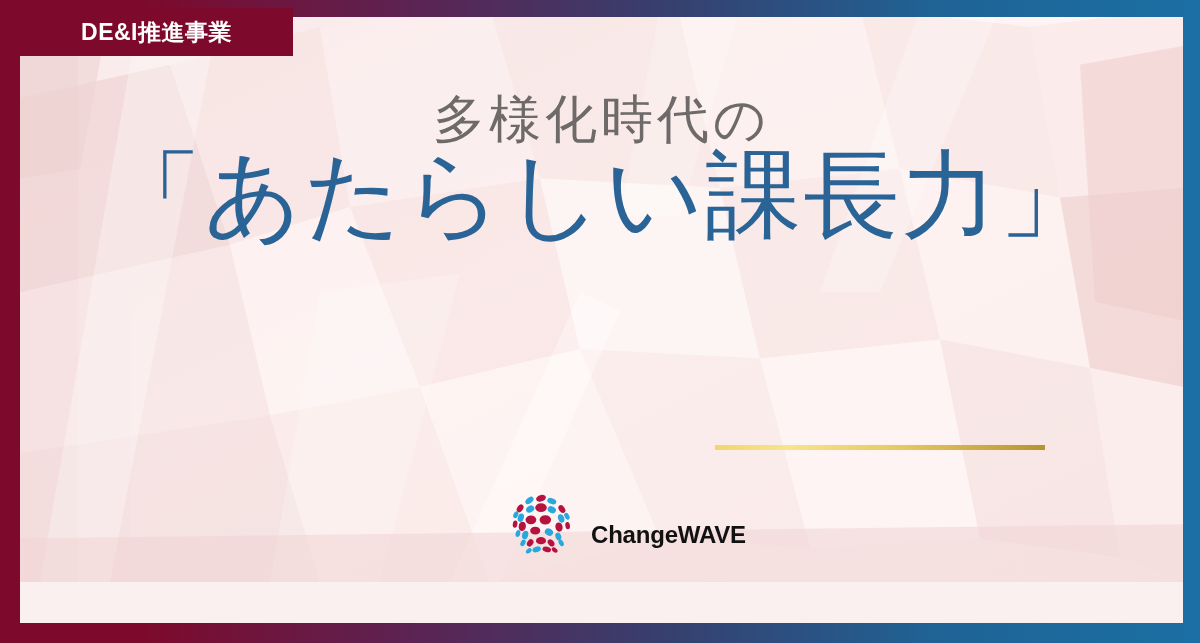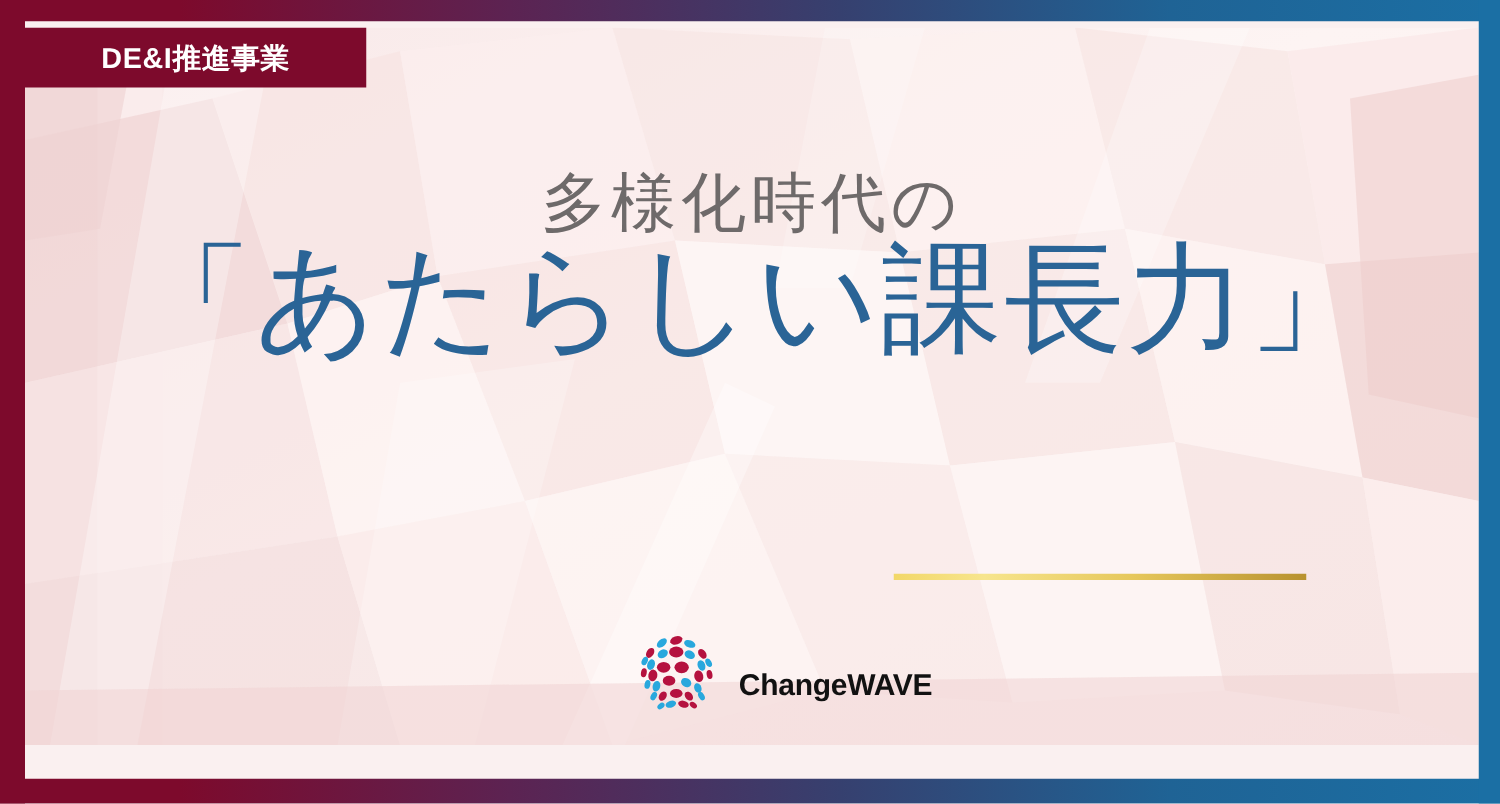--- a/index.html
+++ b/index.html
@@ -45,21 +45,21 @@
     top: 0;
     width: 17px;
     height: 643px;
     background: #1b6fa4;
   }
 
   
   .canvas {
     position: absolute;
     left: 20px;
-    top: 22px;
+    top: 8px;
     width: 1163px;
     height: 574px;
     overflow: hidden;
     background: #fbf0f0;
   }
 
   .poly-layer {
     position: absolute;
     inset: 0;
     width: 100%;
@@ -91,21 +91,21 @@
   .content {
     position: absolute;
     inset: 0;
     z-index: 5;
     display: flex;
     flex-direction: column;
     align-items: center;
   }
 
   .eyebrow {
-    margin-top: 116px;
+    margin-top: 86px;
     font-family: "Liberation Serif", "DejaVu Serif", serif;
     font-size: 52px;
     color: #6e6a6a;
     letter-spacing: 4px;
     line-height: 1;
   }
 
   .headline-main {
     font-family: "Liberation Serif", "DejaVu Serif", serif;
     font-size: 96px;

